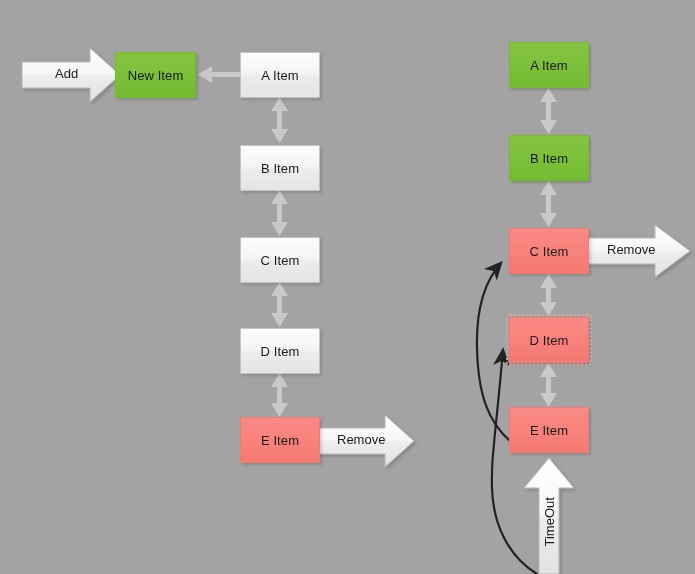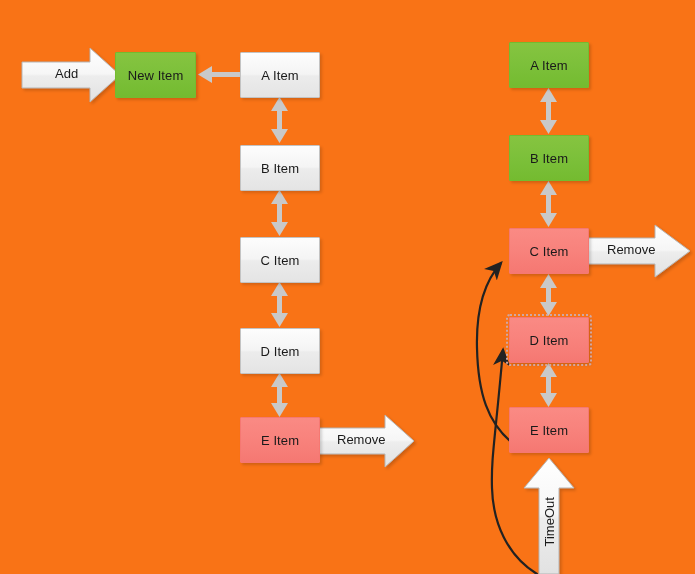--- a/index.html
+++ b/index.html
@@ -7,21 +7,21 @@
     padding: 0;
     background: #ffffff;
   }
   body {
     font-family: "Liberation Sans", sans-serif;
   }
   #canvas {
     position: relative;
     width: 695px;
     height: 574px;
-    background: #f97316;
+    background: #a3a3a3;
     overflow: hidden;
   }
   #edge-layer {
     position: absolute;
     left: 0;
     top: 0;
     width: 695px;
     height: 574px;
     pointer-events: none;
   }

